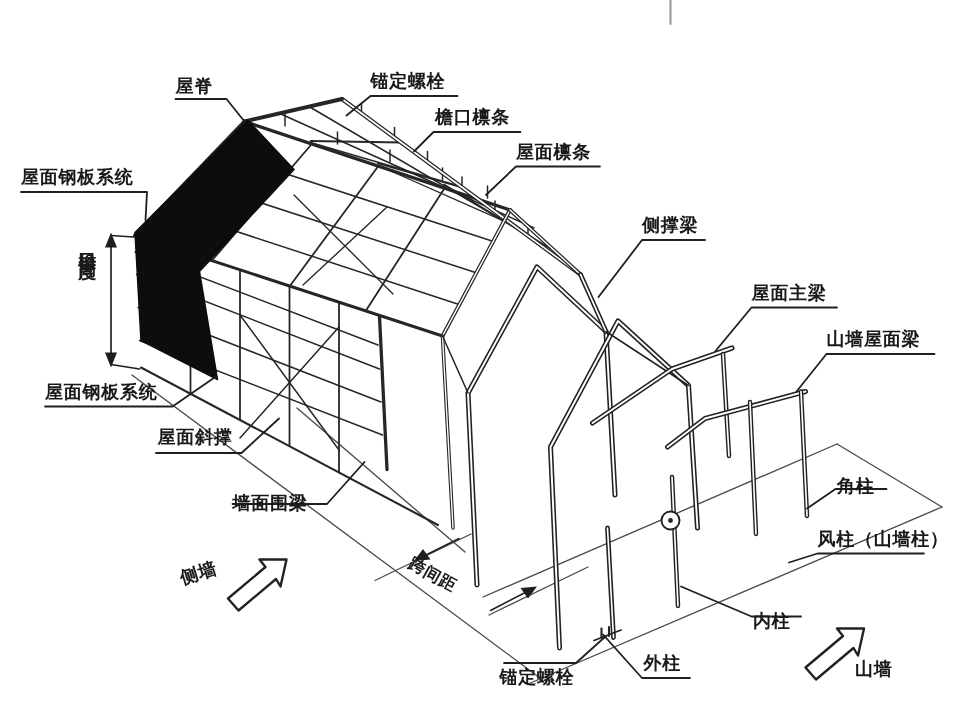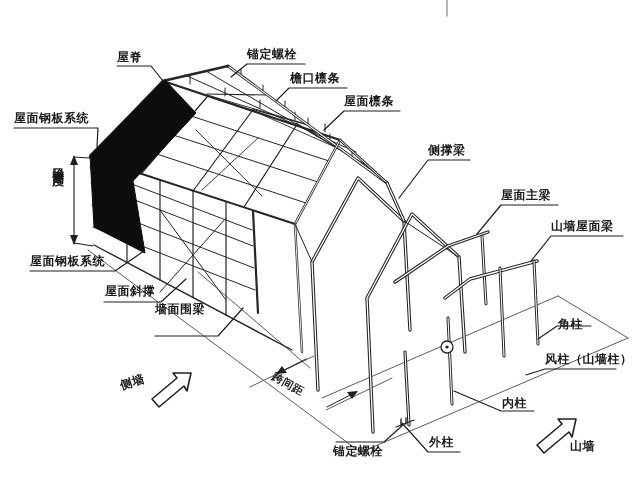--- a/index.html
+++ b/index.html
@@ -220,25 +220,25 @@
 
   <div class="lbl" style="left:117px;top:51px">屋脊</div>
   <div class="lbl" style="left:247px;top:48px">锚定螺栓</div>
   <div class="lbl" style="left:290px;top:72px">檐口檩条</div>
   <div class="lbl" style="left:344px;top:95px">屋面檩条</div>
   <div class="lbl" style="left:428px;top:144px">侧撑梁</div>
   <div class="lbl" style="left:501px;top:189px">屋面主梁</div>
   <div class="lbl" style="left:551px;top:220px">山墙屋面梁</div>
   <div class="lbl" style="left:558px;top:318px">角柱</div>
   <div class="lbl" style="left:545px;top:353px">风柱（山墙柱）</div>
-  <div class="lbl" style="left:502px;top:397px">内柱</div>
+  <div class="lbl" style="left:502px;top:408px">内柱</div>
   <div class="lbl" style="left:429px;top:436px">外柱</div>
   <div class="lbl" style="left:333px;top:445px">锚定螺栓</div>
   <div class="lbl" style="left:14px;top:112px">屋面钢板系统</div>
   <div class="lbl vert" style="left:51px;top:158px">檐口高度</div>
   <div class="lbl" style="left:30px;top:255px">屋面钢板系统</div>
   <div class="lbl" style="left:105px;top:285px">屋面斜撑</div>
-  <div class="lbl" style="left:155px;top:303px">墙面围梁</div>
+  <div class="lbl" style="left:155px;top:329px">墙面围梁</div>
   <div class="lbl rot-ccw" style="left:120px;top:376px">侧墙</div>
   <div class="lbl" style="left:570px;top:440px">山墙</div>
   <div class="lbl small rot-cw" style="left:276px;top:370px">跨间距</div>
 
 </div>
 
 </body></html>

